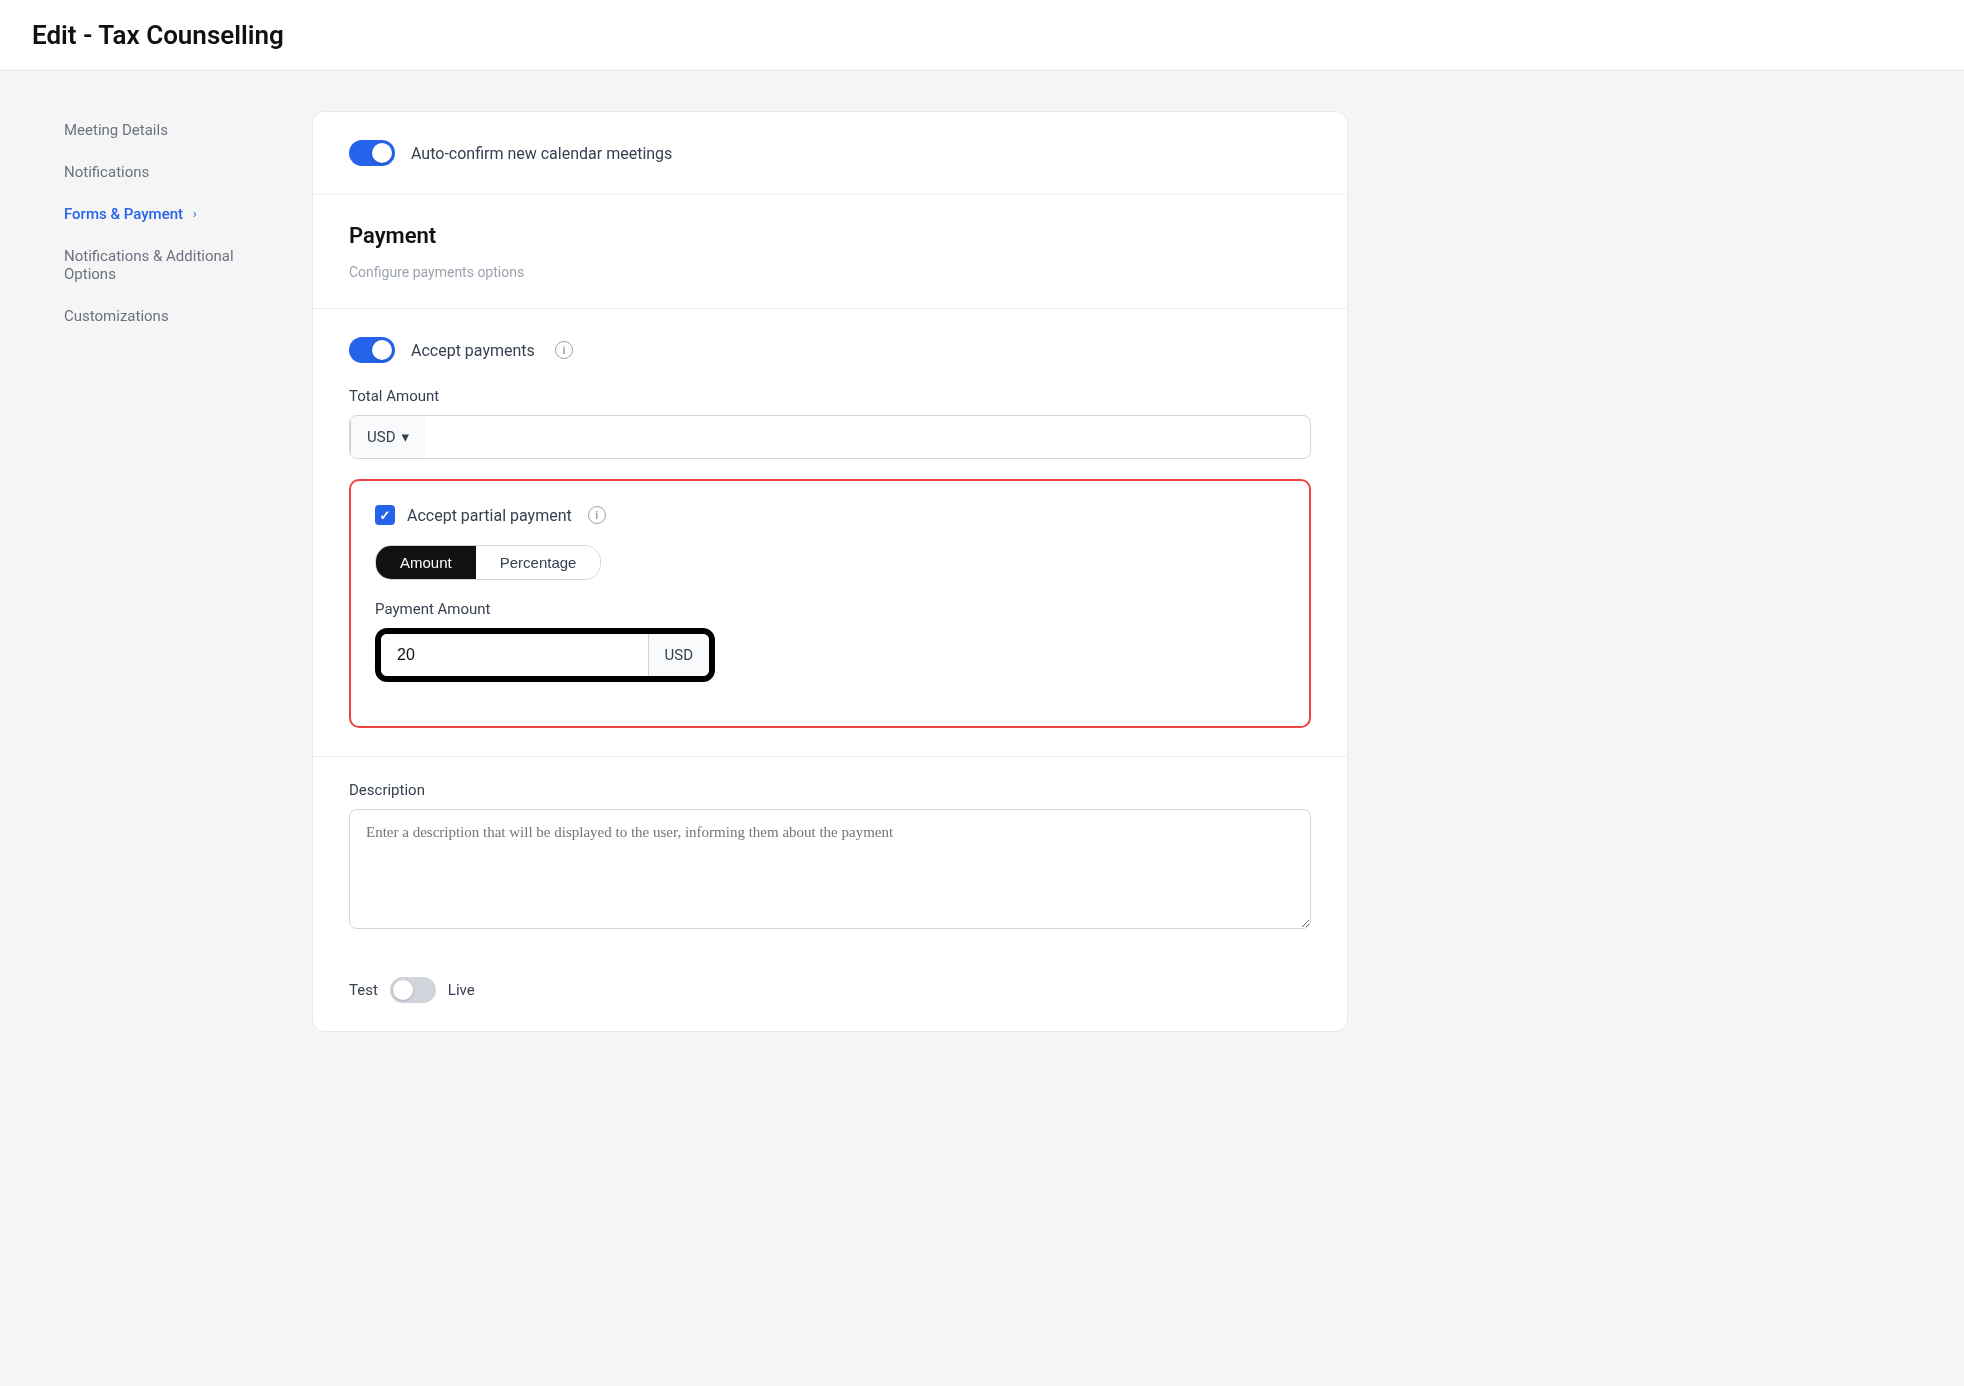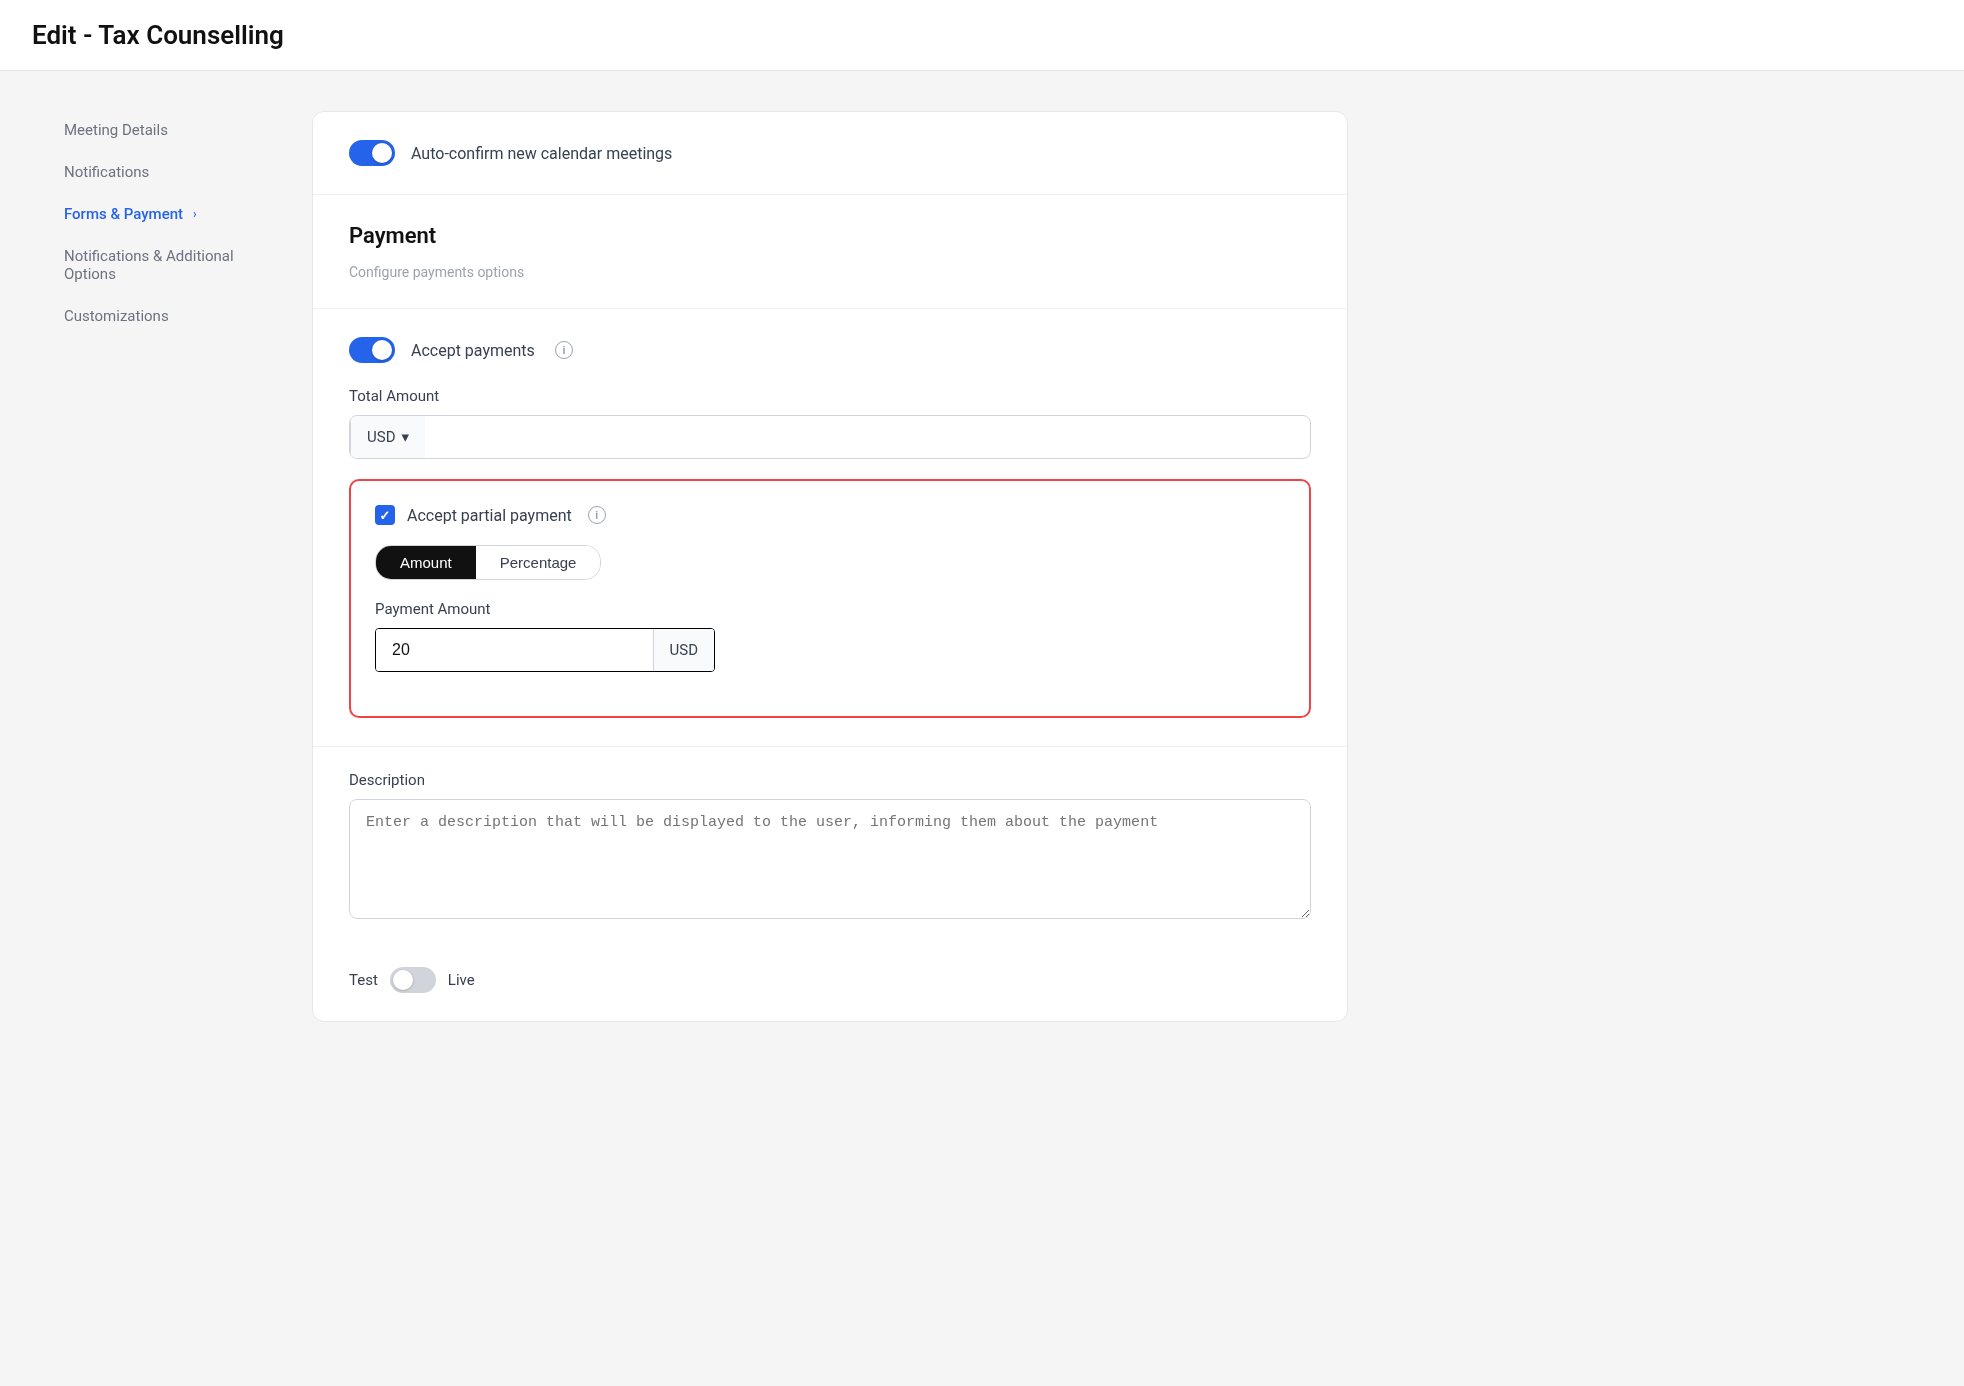--- a/index.html
+++ b/index.html
@@ -269,22 +269,22 @@
       font-weight: 500;
     }
 
     .tab-btn.active {
       background: #111;
       color: #fff;
     }
 
     .deposit-input-row {
       display: flex;
-      border: 1px solid #000000;
-      border-radius: 4px;
+      border: 6px solid #000000;
+      border-radius: 12px;
       overflow: hidden;
       width: 340px;
     }
 
     .deposit-input {
       flex: 1;
       padding: 12px 16px;
       border: none;
       outline: none;
       font-size: 16px;
@@ -314,21 +314,21 @@
     textarea.description-input {
       width: 100%;
       padding: 14px 16px;
       border: 1px solid #d1d5db;
       border-radius: 8px;
       font-size: 15px;
       color: #9ca3af;
       resize: vertical;
       min-height: 120px;
       outline: none;
-      font-family: Liberation Mono, monospace;
+      font-family: Liberation Serif, serif;
     }
 
     .test-live-row {
       display: flex;
       align-items: center;
       gap: 12px;
       padding: 20px 36px 28px;
     }
 
     .test-label, .live-label {

